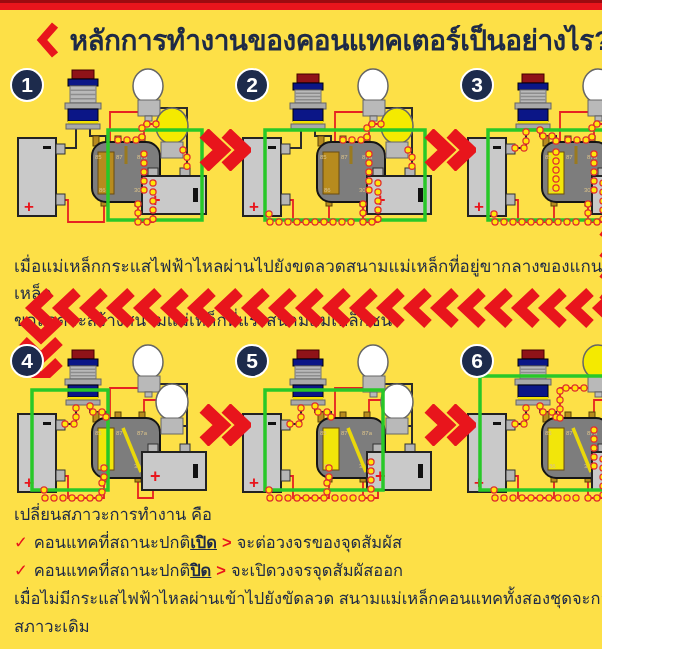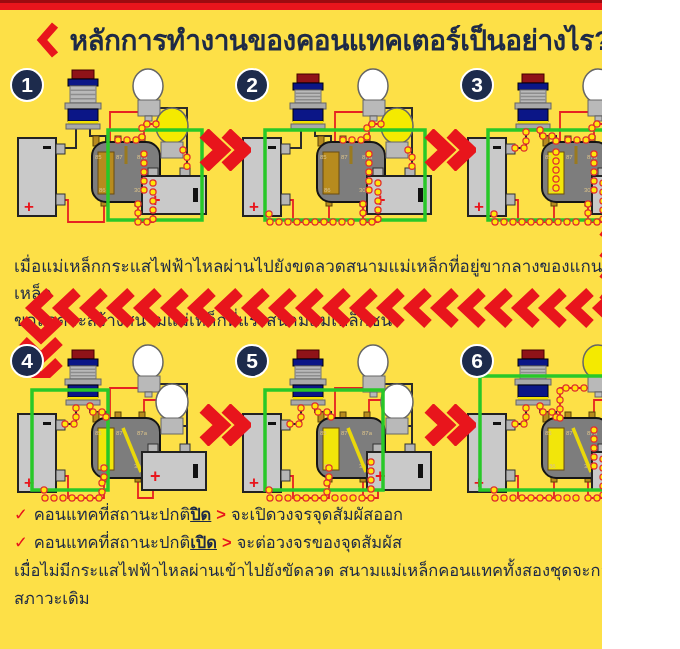--- a/index.html
+++ b/index.html
@@ -615,21 +615,22 @@
       <path d="M131,74 L114,90 L131,106" fill="none" stroke="#e8151c" stroke-width="11"></path>
       <path d="M104,74 L87,90 L104,106" fill="none" stroke="#e8151c" stroke-width="11"></path>
       <path d="M77,74 L60,90 L77,106" fill="none" stroke="#e8151c" stroke-width="11"></path>
       <path d="M50,74 L33,90 L50,106" fill="none" stroke="#e8151c" stroke-width="11"></path>
       <path d="M23,102 L41,119 L59,102" fill="none" stroke="#e8151c" stroke-width="11"></path>
       <path d="M23,123 L41,140 L59,123" fill="none" stroke="#e8151c" stroke-width="11"></path>
       <path d="M23,144 L41,161 L59,144" fill="none" stroke="#e8151c" stroke-width="11"></path>
     </svg>
 
   <div class="bottomtext">
+    <div>เปลี่ยนสภาวะการทำงาน คือ</div>
+    <div>
+      <span class="bullet-check">✓</span><span>คอนแทคที่สถานะปกติ</span><span class="bullet-key">เปิด</span><span class="bullet-arrow">&gt;</span><span>จะต่อวงจรของจุดสัมผัส</span>
+    </div>
     <div>
       <span class="bullet-check">✓</span><span>คอนแทคที่สถานะปกติ</span><span class="bullet-key">ปิด</span><span class="bullet-arrow">&gt;</span><span>จะเปิดวงจรจุดสัมผัสออก</span>
-    </div>
-    <div>
-      <span class="bullet-check">✓</span><span>คอนแทคที่สถานะปกติ</span><span class="bullet-key">เปิด</span><span class="bullet-arrow">&gt;</span><span>จะต่อวงจรของจุดสัมผัส</span>
     </div>
     <div>เมื่อไม่มีกระแสไฟฟ้าไหลผ่านเข้าไปยังขัดลวด สนามแม่เหล็กคอนแทคทั้งสองชุดจะกลับสู่สภาวะเดิม</div>
   </div>
 </div>
 
 </body></html>

